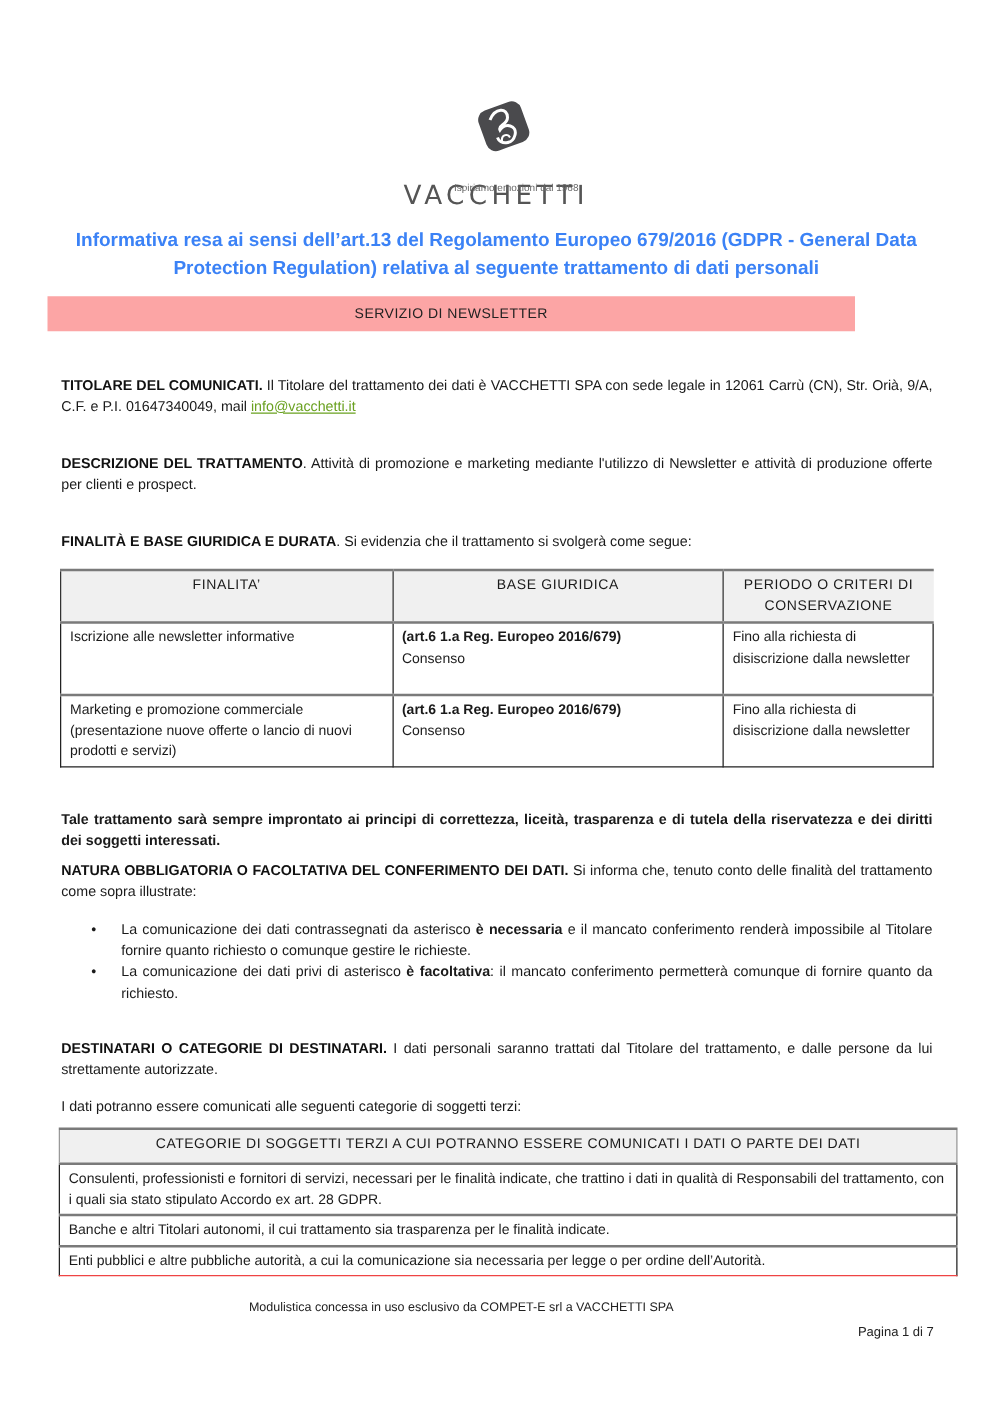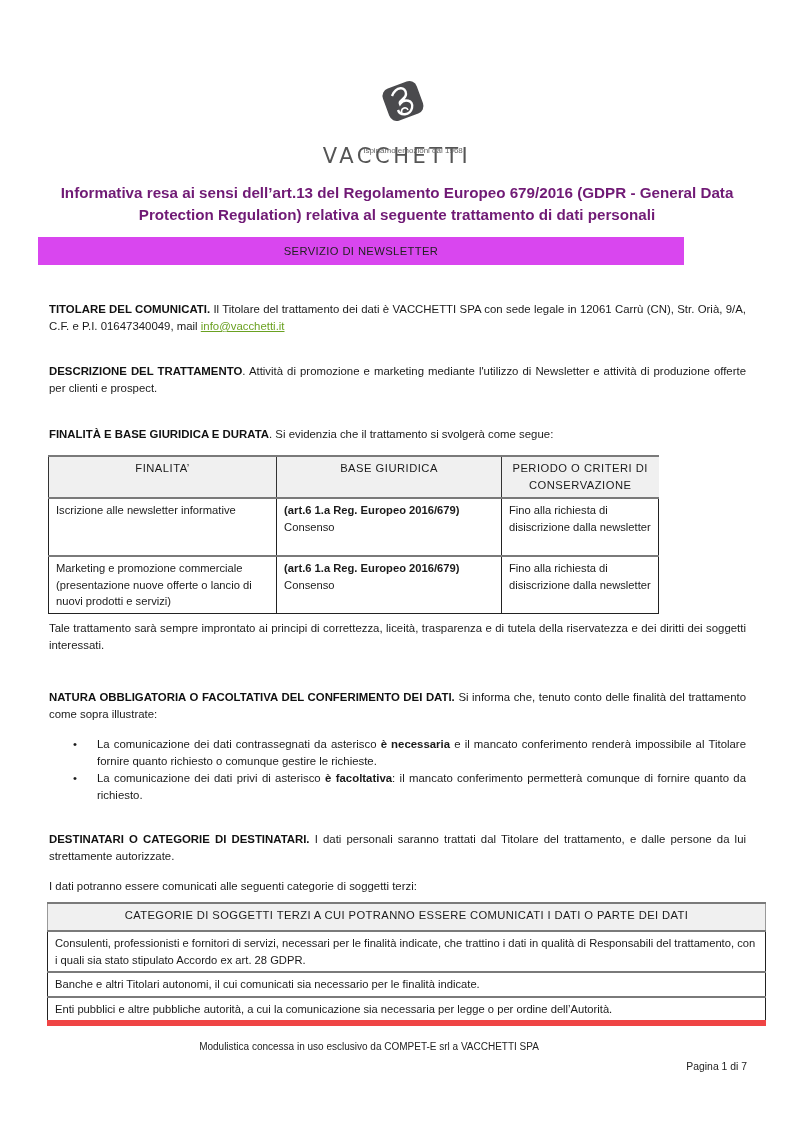--- a/index.html
+++ b/index.html
@@ -9,54 +9,54 @@
 
   .logo { position: absolute; left: 316px; top: 78px; width: 162px; height: 82px; text-align: center; }
   .logo-mark { position: absolute; left: 62px; top: 0; width: 50px; height: 46px; }
   .logo-word { position: absolute; left: 0; top: 42px; width: 162px; text-align: center;
                font-family: "DejaVu Sans", sans-serif; font-size: 21px; letter-spacing: 3.5px;
                color: #555; font-weight: normal; margin-top: 24px; }
   .logo-tag { position: absolute; left: 16px; top: 68px; width: 162px; text-align: center;
               font-size: 8px; color: #666; }
 
   .title { position: absolute; left: 40px; top: 182px; width: 714px; text-align: center;
-           font-size: 15.2px; font-weight: bold; line-height: 22px; color: #701a75; }
+           font-size: 15.2px; font-weight: bold; line-height: 22px; color: #3b82f6; }
 
   .service-bar { position: absolute; left: 38px; top: 237px; width: 646px; height: 28px;
-                 background: #d946ef; text-align: center; line-height: 29px;
+                 background: #fca5a5; text-align: center; line-height: 29px;
                  font-size: 11.2px; letter-spacing: 0.4px; color: #222; }
 
   .para { position: absolute; left: 49px; width: 697px; font-size: 11.4px; line-height: 17px;
           text-align: justify; color: #1a1a1a; }
   .para b { font-weight: bold; color: #111; }
   .link { color: #6aa121; text-decoration: underline; }
 
   table.tbl { position: absolute; border-collapse: collapse; font-size: 11.2px; color: #1a1a1a; }
   table.tbl td, table.tbl th { vertical-align: top; padding: 3px 7px; line-height: 16.5px; }
-  .t1 { left: 48px; top: 455px; width: 611px; }
+  .t1 { left: 48px; top: 455px; width: 699px; }
   .t1 th { background: #f0f0f0; font-weight: normal; text-align: center; vertical-align: middle;
            letter-spacing: 0.5px; height: 34px; border-top: 2px solid #7a7a7a; border-bottom: 2px solid #7a7a7a; }
   .t1 th.c1 { border-left: 1px solid #333; border-right: 1px solid #333; }
   .t1 th.c2 { border-right: 1px solid #333; }
   .t1 th.c3 { border-top: 2px solid #7a7a7a; }
   .t1 td { border: 1px solid #222; }
   .t1 tr.r2 td { border-top: 2px solid #7a7a7a; }
   .t1 td { height: 50px; }
 
   .bullets { position: absolute; left: 49px; top: 736px; width: 697px; font-size: 11.4px; line-height: 17px; }
   .bullet { position: relative; padding-left: 48px; text-align: justify; margin-bottom: 0; }
   .bullet .dot { position: absolute; left: 24px; top: 0; }
 
   .t2 { left: 47px; top: 902px; width: 719px; }
   .t2 th { background: #f0f0f0; font-weight: normal; text-align: center; letter-spacing: 0.4px;
            height: 20px; padding: 3px 7px; border-top: 2px solid #7a7a7a; border-bottom: 2px solid #7a7a7a;
            border-left: 1px solid #999; border-right: 1px solid #999; font-size: 11.2px; }
   .t2 td { border-left: 1px solid #222; border-right: 1px solid #222; border-bottom: 2px solid #7a7a7a;
            padding: 4px 5px; font-size: 11.2px; }
-  .t2 tr:last-child td { border-bottom: 6px solid #ef4444; }
+  .t2 tr:last-child td { border-bottom: 1px solid #ef4444; }
 
   .footer { position: absolute; left: 0; top: 1041px; width: 738px; text-align: center; font-size: 10px; color: #222; }
   .pagenum { position: absolute; right: 47px; top: 1061px; font-size: 10.4px; color: #222; }
 </style>
 </head>
 <body>
 
 <div class="page">
 
   <div class="logo">
@@ -107,21 +107,21 @@
         <td>Fino alla richiesta di disiscrizione dalla newsletter</td>
       </tr>
       <tr class="r2">
         <td>Marketing e promozione commerciale (presentazione nuove offerte o lancio di nuovi prodotti e servizi)</td>
         <td><b>(art.6 1.a Reg. Europeo 2016/679)</b><br><span>Consenso</span></td>
         <td>Fino alla richiesta di disiscrizione dalla newsletter</td>
       </tr>
     </tbody>
   </table>
 
-  <div class="para" style="top:620px;">Tale trattamento sarà sempre improntato ai principi di correttezza, liceità, trasparenza e di tutela della riservatezza e dei diritti dei soggetti interessati.</div>
+  <div class="para" style="top:648px;font-weight:bold;">Tale trattamento sarà sempre improntato ai principi di correttezza, liceità, trasparenza e di tutela della riservatezza e dei diritti dei soggetti interessati.</div>
 
   <div class="para" style="top:689px;">
     <b>NATURA OBBLIGATORIA O FACOLTATIVA DEL CONFERIMENTO DEI DATI.</b><span> Si informa che, tenuto conto delle finalità del trattamento come sopra illustrate:</span>
   </div>
 
   <div class="bullets">
     <div class="bullet">
       <span class="dot">•</span>
       <span>La comunicazione dei dati contrassegnati da asterisco </span><b>è necessaria</b><span> e il mancato conferimento renderà impossibile al Titolare fornire quanto richiesto o comunque gestire le richieste.</span>
     </div>
@@ -141,21 +141,21 @@
     <thead>
       <tr>
         <th>CATEGORIE DI SOGGETTI TERZI A CUI POTRANNO ESSERE COMUNICATI I DATI O PARTE DEI DATI</th>
       </tr>
     </thead>
     <tbody>
       <tr>
           <td>Consulenti, professionisti e fornitori di servizi, necessari per le finalità indicate, che trattino i dati in qualità di Responsabili del trattamento, con i quali sia stato stipulato Accordo ex art. 28 GDPR.</td>
         </tr>
       <tr>
-          <td>Banche e altri Titolari autonomi, il cui comunicati sia necessario per le finalità indicate.</td>
+          <td>Banche e altri Titolari autonomi, il cui trattamento sia trasparenza per le finalità indicate.</td>
         </tr>
       <tr>
           <td>Enti pubblici e altre pubbliche autorità, a cui la comunicazione sia necessaria per legge o per ordine dell’Autorità.</td>
         </tr>
     </tbody>
   </table>
 
   <div class="footer">Modulistica concessa in uso esclusivo da COMPET-E srl a VACCHETTI SPA</div>
   <div class="pagenum">Pagina 1 di 7</div>
 </div>

